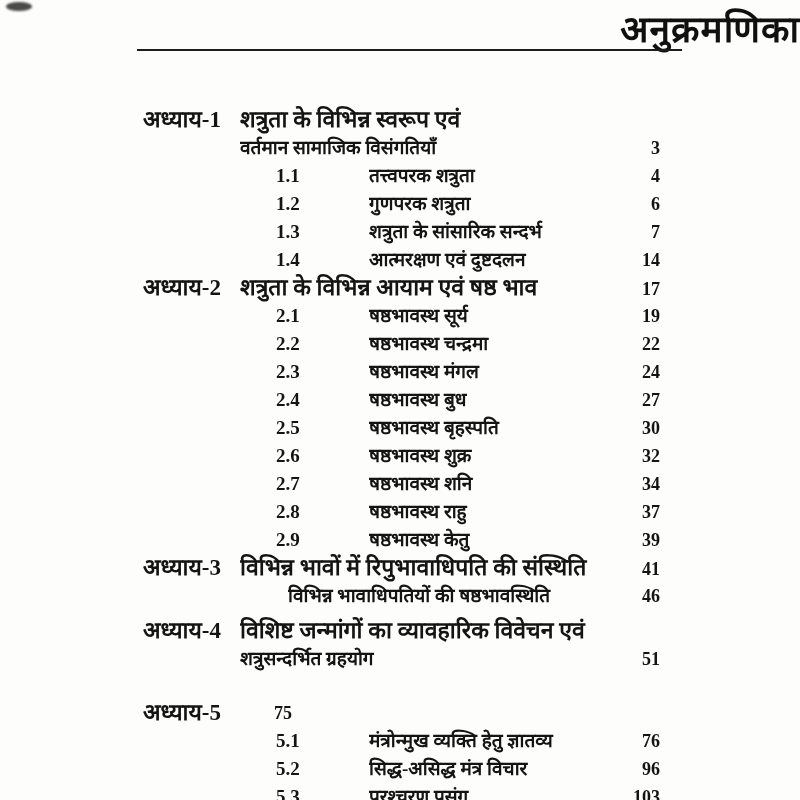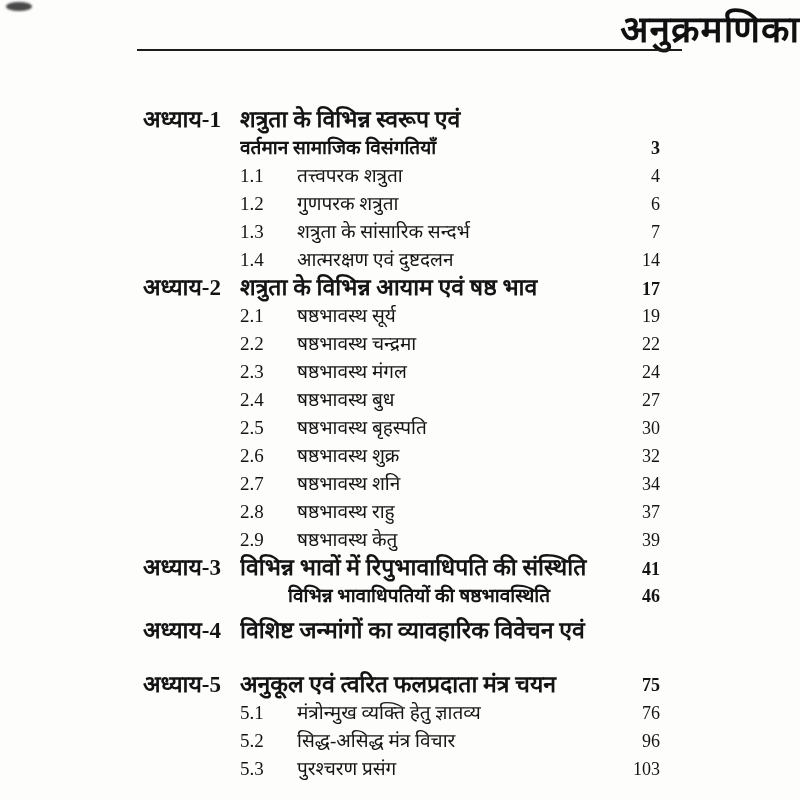--- a/index.html
+++ b/index.html
@@ -53,21 +53,21 @@
     line-height: 28px;
     font-size: 19px;
     font-weight: 700;
     white-space: nowrap;
   }
   .c-label { width: 97px; flex: 0 0 97px; font-size: 19px; }
   .c-num   { width: 57px; flex: 0 0 57px; }
   .c-text  { flex: 1 1 auto; overflow: hidden; }
   .c-page  { flex: 0 0 52px; text-align: right; font-size: 18px; }
   .r-chapter .c-text, .r-chapter .c-label { font-size: 23px; }
-  .r-section { font-weight: 400; }
+  .r-section { font-weight: 700; gap: 36px; }
   .r-cont.lighter { font-weight: 700; gap: 48px; }
   .gap-sm { margin-top: 7px; align-items: flex-end; }
   .gap-lg { margin-top: 26px; align-items: flex-end; }
 </style>
 </head>
 <body>
 
 <div class="page">
   <div class="scan-smudge"></div>
 
@@ -186,25 +186,30 @@
       <span class="c-text">विभिन्न भावाधिपतियों की षष्ठभावस्थिति</span>
       <span class="c-page">46</span>
     </div>
 
     <div class="row r-chapter gap-sm">
       <span class="c-label">अध्याय-4</span>
 
       <span class="c-text">विशिष्ट जन्मांगों का व्यावहारिक विवेचन एवं</span>
       <span class="c-page"></span>
     </div>
+    <div class="row r-cont">
+      <span class="c-label"></span>
+
+      <span class="c-text">शत्रुसन्दर्भित ग्रहयोग</span>
+      <span class="c-page">51</span>
+    </div>
 
     <div class="row r-chapter gap-lg">
       <span class="c-label">अध्याय-5</span>
 
-      <span class="c-text">अनुकूल एवं त्वरित फलप्रदाता मंत्र चयन</span>
       <span class="c-page">75</span>
     </div>
     <div class="row r-section">
       <span class="c-label"></span>
       <span class="c-num">5.1</span>
       <span class="c-text">मंत्रोन्मुख व्यक्ति हेतु ज्ञातव्य</span>
       <span class="c-page">76</span>
     </div>
     <div class="row r-section">
       <span class="c-label"></span>

